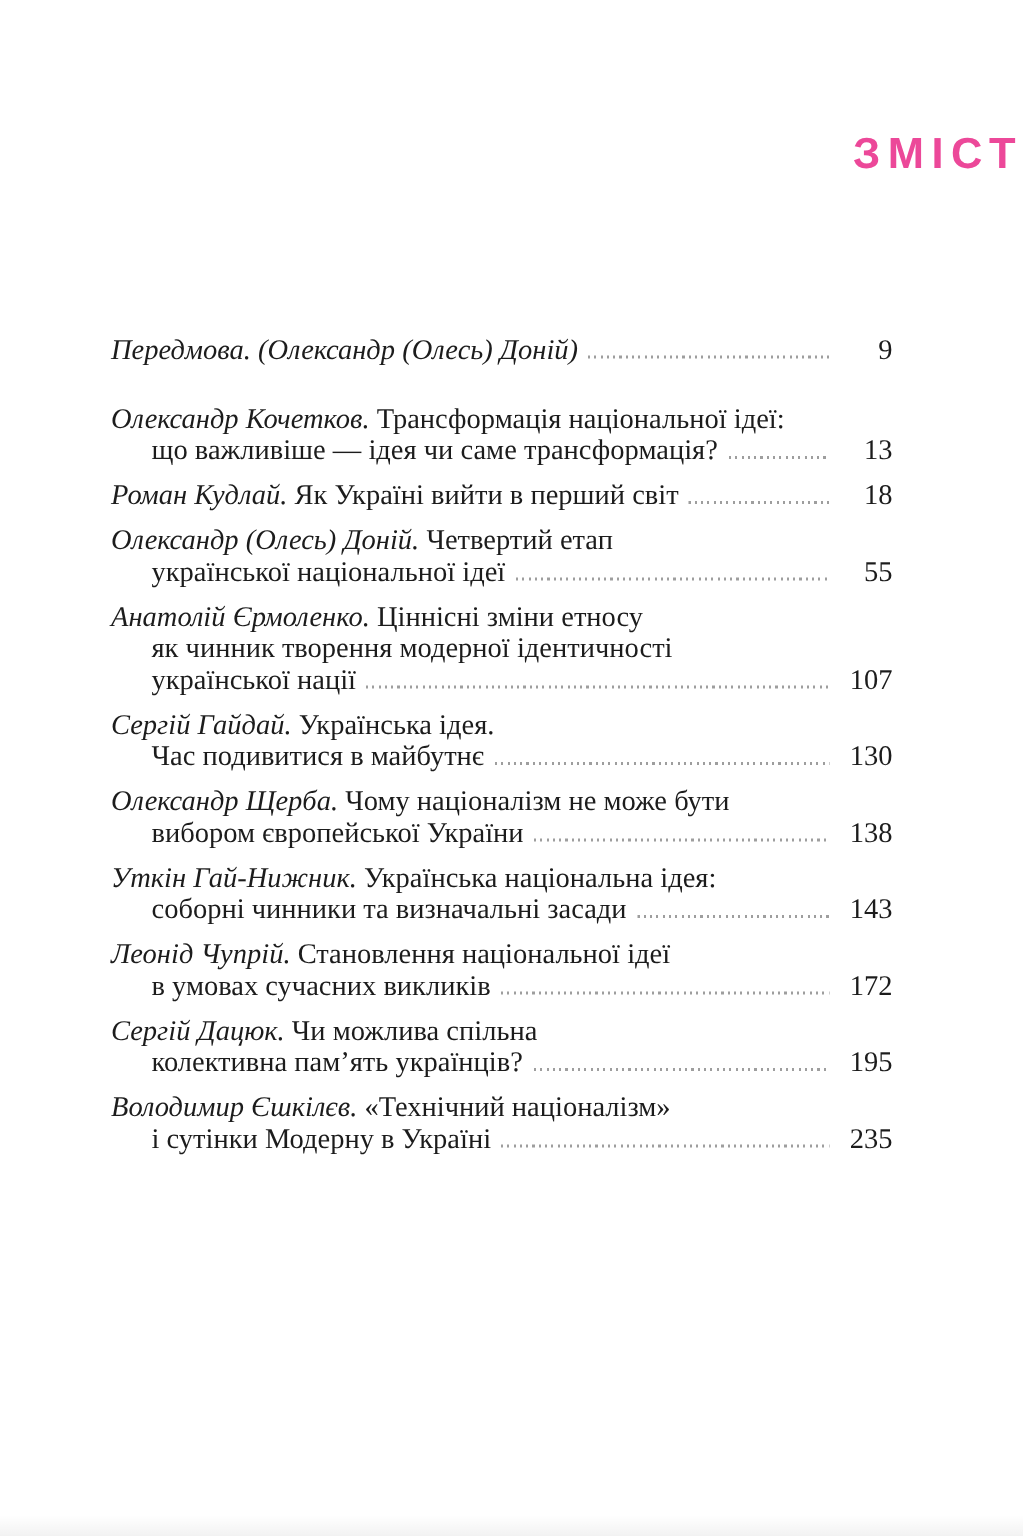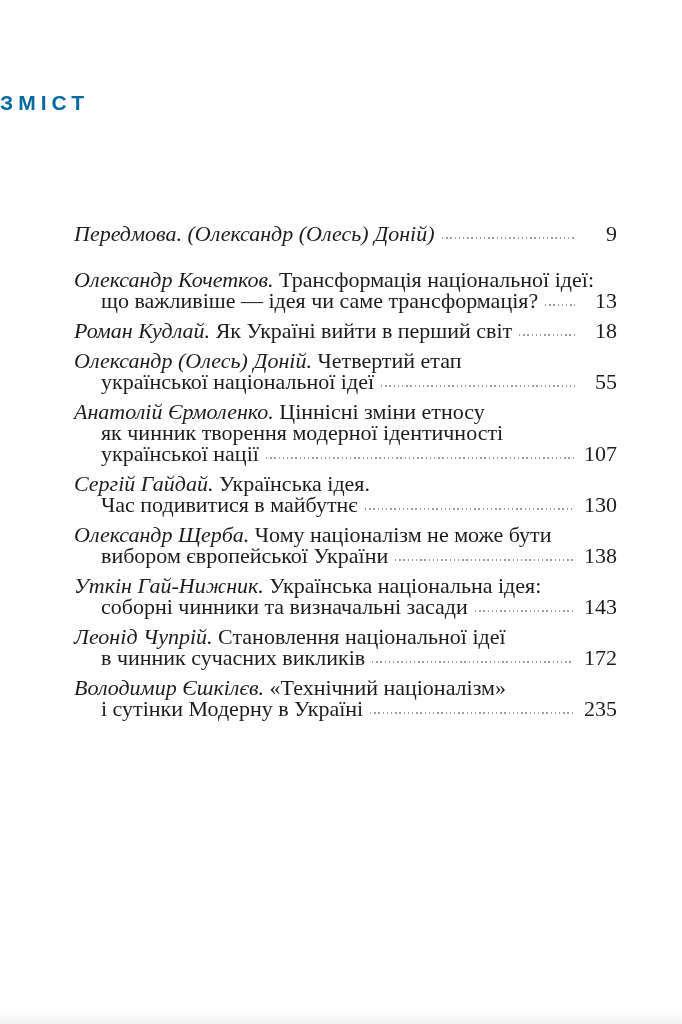--- a/index.html
+++ b/index.html
@@ -16,33 +16,33 @@
     color: var(--text);
   }
   .page {
     position: relative;
     width: 682px;
     height: 1024px;
     padding-top: 90px;
     background: var(--bg);
   }
   .title {
-    text-align: left;
+    text-align: right;
     font-family: "Liberation Sans", sans-serif;
     font-weight: 700;
-    font-size: 21px;
+    font-size: 29px;
     line-height: 26px;
     letter-spacing: 5px;
-    color: #0369a1;
+    color: #ec4899;
     margin-bottom: 107px;
   }
   .toc {
     margin-left: 74px;
-    margin-right: 65px; 
-    font-size: 22px;
+    margin-right: 87px; 
+    font-size: 19px;
     line-height: 21px;
   }
   .entry { margin-bottom: 9px; }
   .entry:first-child { margin-bottom: 25px; }
   .line { display: flex; align-items: baseline; }
   .line.cont { padding-left: 27px; justify-content: space-between; }
   .line-text { white-space: pre; flex-shrink: 0; }
   .author { font-style: italic; }
   .leader {
     flex: 1 1 auto;
@@ -151,23 +151,33 @@
           <span class="line-text"><span class="title-text">соборні чинники та визначальні засади</span></span>
           <span class="leader"></span>
           <span class="pagenum">143</span>
         </div>
       </div>
       <div class="entry">
         <div class="line">
           <span class="line-text"><span class="author">Леонід Чупрій.</span><span class="title-text"> Становлення національної ідеї</span></span>
         </div>
         <div class="line cont">
-          <span class="line-text"><span class="title-text">в чинник сучасних викликів</span></span>
+          <span class="line-text"><span class="title-text">в умовах сучасних викликів</span></span>
           <span class="leader"></span>
           <span class="pagenum">172</span>
+        </div>
+      </div>
+      <div class="entry">
+        <div class="line">
+          <span class="line-text"><span class="author">Сергій Дацюк.</span><span class="title-text"> Чи можлива спільна</span></span>
+        </div>
+        <div class="line cont">
+          <span class="line-text"><span class="title-text">колективна пам’ять українців?</span></span>
+          <span class="leader"></span>
+          <span class="pagenum">195</span>
         </div>
       </div>
       <div class="entry">
         <div class="line">
           <span class="line-text"><span class="author">Володимир Єшкілєв.</span><span class="title-text"> «Технічний націоналізм»</span></span>
         </div>
         <div class="line cont">
           <span class="line-text"><span class="title-text">і сутінки Модерну в Україні</span></span>
           <span class="leader"></span>
           <span class="pagenum">235</span>

